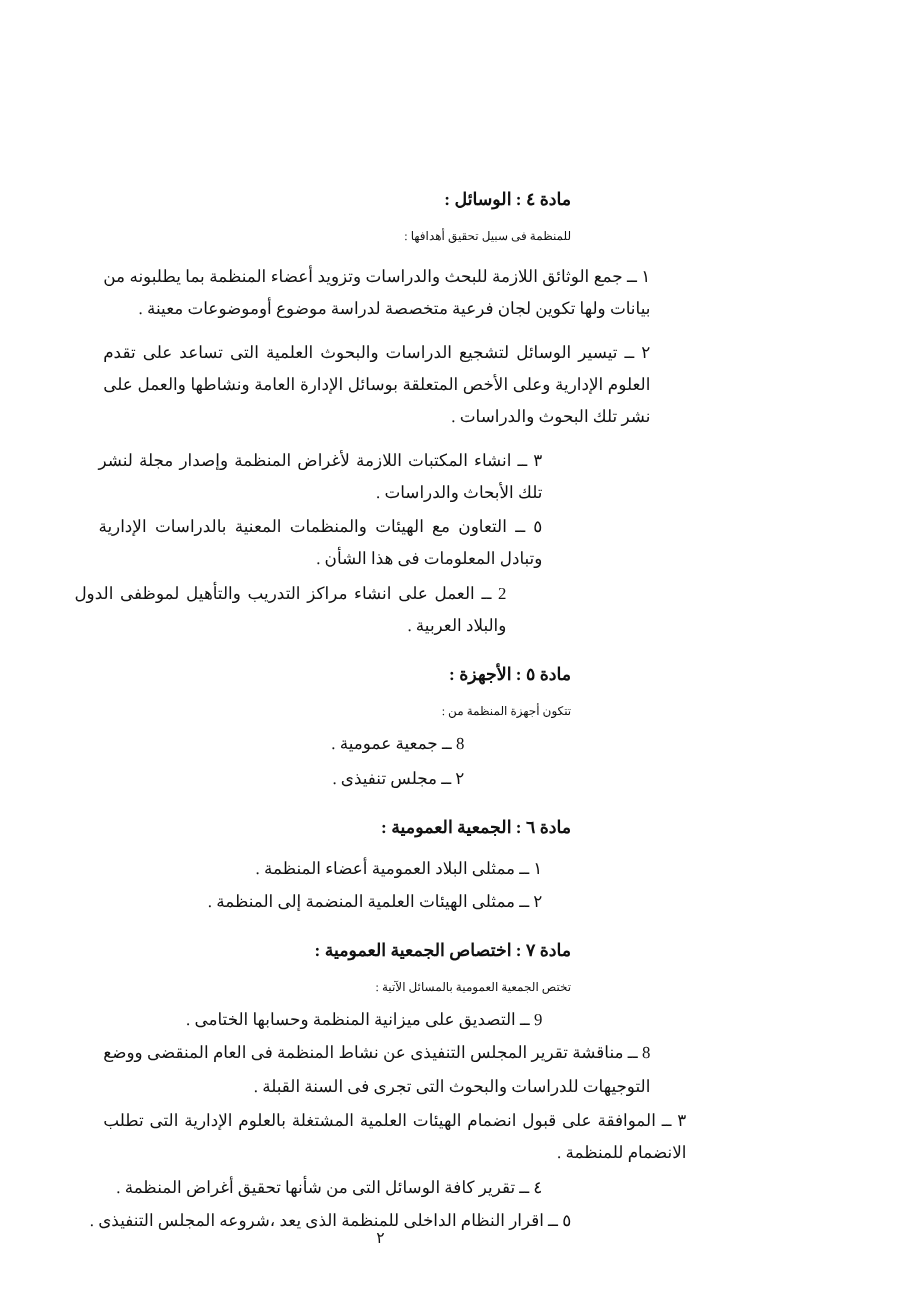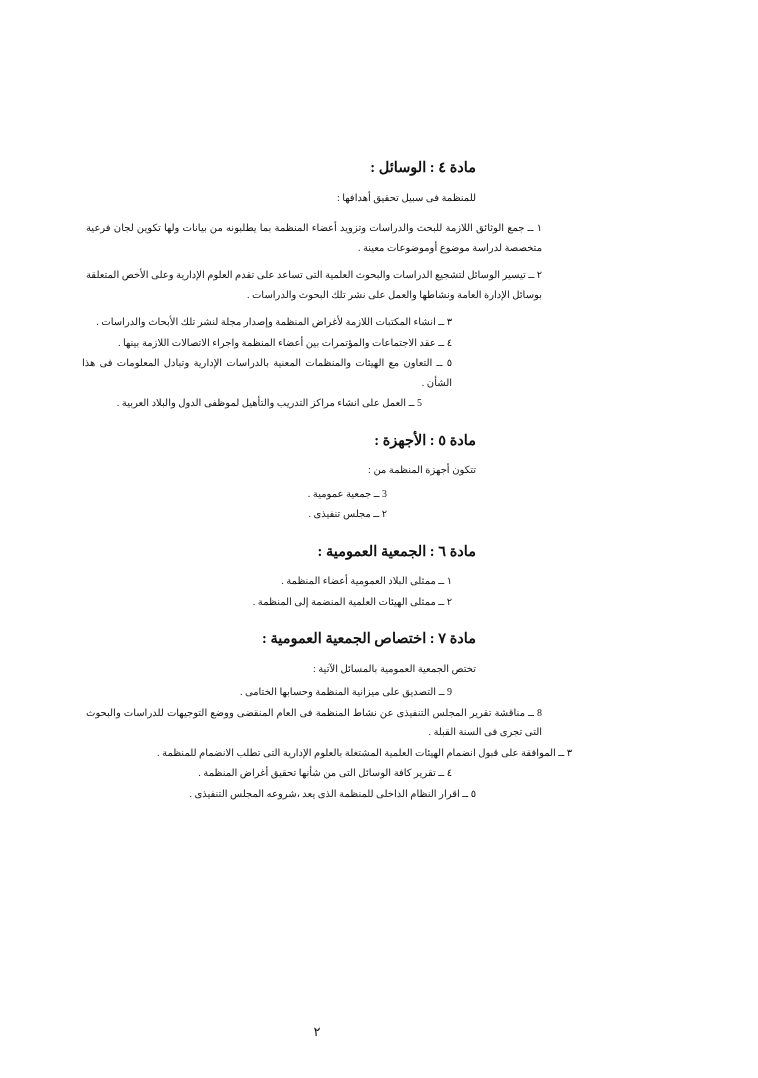--- a/index.html
+++ b/index.html
@@ -36,21 +36,21 @@
     padding-right: 96px;
     letter-spacing: 0px;
   }
   .lead {
     font-size: 10px;
     line-height: 1.95;
     margin: 0 0 4px 0;
     padding-right: 96px;
   }
   .item {
-    font-size: 10px;
+    font-size: 14px;
     line-height: 1.95;
     margin: 0 0 1px 0;
     text-align: justify;
     text-align-last: right;
   }
   
   .ind-0  { padding-right: 0px;   padding-left: 0px; }
   .ind-1  { padding-right: 30px;  padding-left: 0px; }
   .ind-3  { padding-right: 96px;  padding-left: 0px; }
   .ind-4  { padding-right: 120px; padding-left: 0px; margin-left: 20px; }
@@ -77,29 +77,28 @@
 
   <div class="section">
     <div class="section-heading">مادة ٤ : الوسائل :</div>
     <div class="lead">للمنظمة فى سبيل تحقيق أهدافها :</div>
     <div class="spacer-sm"></div>
     <div class="item ind-1 pad-l-1">١ ــ جمع الوثائق اللازمة للبحث والدراسات وتزويد أعضاء المنظمة بما يطلبونه من بيانات ولها تكوين لجان فرعية متخصصة لدراسة موضوع أوموضوعات معينة .</div>
     <div class="spacer-sm"></div>
     <div class="item ind-1 pad-l-1">٢ ــ تيسير الوسائل لتشجيع الدراسات والبحوث العلمية التى تساعد على تقدم العلوم الإدارية وعلى الأخص المتعلقة بوسائل الإدارة العامة ونشاطها والعمل على نشر تلك البحوث والدراسات .</div>
     <div class="spacer-sm"></div>
     <div class="item ind-4">٣ ــ انشاء المكتبات اللازمة لأغراض المنظمة وإصدار مجلة لنشر تلك الأبحاث والدراسات .</div>
-    <div class="item ind-4">٤ ــ عقد الاجتماعات والمؤتمرات بين أعضاء المنظمة واجراء الاتصالات اللازمة بينها .</div>
     <div class="item ind-4">٥ ــ التعاون مع الهيئات والمنظمات المعنية بالدراسات الإدارية وتبادل المعلومات فى هذا الشأن .</div>
-    <div class="item ind-5">5 ــ العمل على انشاء مراكز التدريب والتأهيل لموظفى الدول والبلاد العربية .</div>
+    <div class="item ind-5">2 ــ العمل على انشاء مراكز التدريب والتأهيل لموظفى الدول والبلاد العربية .</div>
   </div>
 
   <div class="section">
     <div class="section-heading">مادة ٥ : الأجهزة :</div>
     <div class="lead">تتكون أجهزة المنظمة من :</div>
-    <div class="item ind-6">3 ــ جمعية عمومية .</div>
+    <div class="item ind-6">8 ــ جمعية عمومية .</div>
     <div class="item ind-6">٢ ــ مجلس تنفيذى .</div>
   </div>
 
   <div class="section">
     <div class="section-heading">مادة ٦ : الجمعية العمومية :</div>
     <div class="item ind-4">١ ــ ممثلى البلاد العمومية أعضاء المنظمة .</div>
     <div class="item ind-4">٢ ــ ممثلى الهيئات العلمية المنضمة إلى المنظمة .</div>
   </div>
 
   <div class="section">

